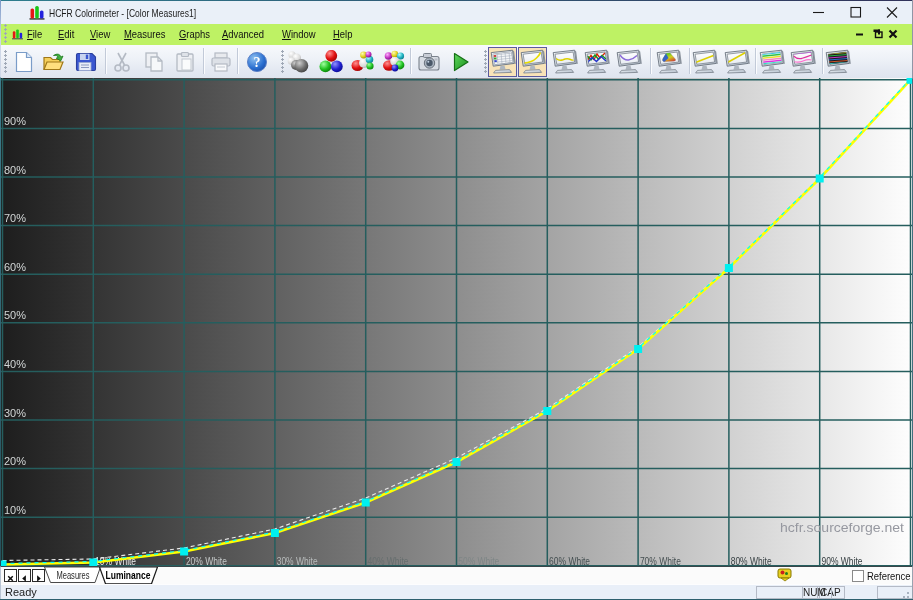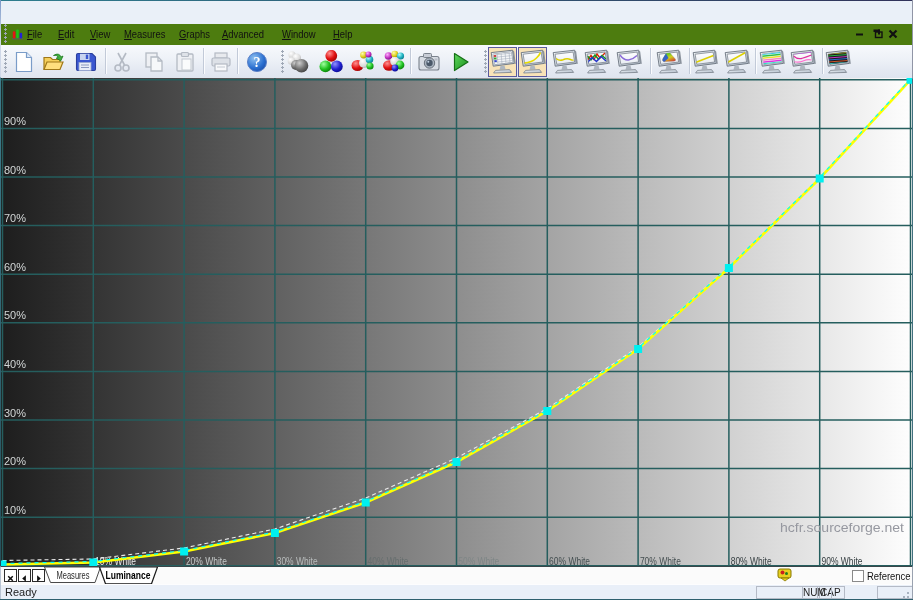--- a/index.html
+++ b/index.html
@@ -4,38 +4,53 @@
 <style>
   html,body{margin:0;padding:0;}
   body{width:913px;height:600px;overflow:hidden;font-family:"Liberation Sans",sans-serif;}
   .win{position:absolute;left:0;top:0;width:913px;height:600px;background:#eaf0f8;}
   .edge-top{position:absolute;left:0;top:0;width:913px;height:1px;background:linear-gradient(90deg,#2e7d8e,#31325a);}
   .edge-left{position:absolute;left:0;top:0;width:1px;height:600px;background:linear-gradient(180deg,#7a98c8 0px,#cfd8e8 40px,#cfd8e8 77px,#3f7c8c 78px,#27505c 566px,#b8c4d4 567px);}
   .edge-right{position:absolute;right:0;top:0;width:1px;height:600px;background:linear-gradient(180deg,#9095a6 0px,#9095a6 78px,#41707e 79px,#41707e 566px,#9aa2b0 567px);}
   .edge-bottom{position:absolute;left:0;bottom:0;width:913px;height:1px;background:#2e5f6e;}
   .titlebar{position:absolute;left:1px;top:1px;width:911px;height:23px;background:#eaf0f8;}
   .title-text{position:absolute;left:48px;top:5.5px;font-size:11.5px;color:#1b1b1b;transform:scaleX(0.74);transform-origin:0 0;}
-  .menubar{position:absolute;left:1px;top:24px;width:911px;height:21px;background:#4d7c0f;}
+  .menubar{position:absolute;left:1px;top:24px;width:911px;height:21px;background:#bef264;}
   .menu-item{position:absolute;top:4px;font-size:11.5px;color:#111;transform:scaleX(0.82);transform-origin:0 0;}
   .toolbar{position:absolute;left:1px;top:45px;width:911px;height:33px;
      background:linear-gradient(#f7f9fc 0%,#edf1f7 45%,#e4e9f2 75%,#dfe5ef 100%);}
   .tb-sep{position:absolute;top:3px;height:26px;width:1px;background:#c2cad8;box-shadow:1px 0 0 #fbfcfe;}
   .grip{position:absolute;top:5px;width:3px;height:23px;
     background-image:radial-gradient(circle at 1.5px 1.5px,#9fa8b6 1px,transparent 1.2px);
     background-size:3px 4px;}
   .graph{position:absolute;left:0px;top:78px;width:913px;height:582px;}
   .tabrow{position:absolute;left:1px;top:567px;width:911px;height:17px;background:#fbfbfb;}
   .statusbar{position:absolute;left:1px;top:584px;width:911px;height:15px;background:#e9eff8;border-top:1px solid #fdfdfe;}
   .sb-text{position:absolute;left:4px;top:1px;font-size:11px;color:#1c1c1c;}
   .sb-box{position:absolute;top:1px;height:11px;border:1px solid #b4bac6;font-size:10px;line-height:11px;color:#222;text-align:left;}
   .tbtn{position:absolute;top:2px;width:13px;height:13px;background:#fff;border:1px solid #2a2a2a;box-sizing:border-box;}
 </style>
 </head>
 <body>
 <div class="win">
+  <div class="titlebar">
+    <svg width="18" height="18" style="position:absolute;left:27px;top:3px" viewBox="0 0 18 18">
+      <rect x="1.5" y="14" width="15" height="1.8" fill="#5a5a5a"></rect>
+      <rect x="2.5" y="4.5" width="3.6" height="10" rx="1.6" fill="#e41616"></rect>
+      <rect x="7.2" y="2" width="3.6" height="12.5" rx="1.6" fill="#19c619"></rect>
+      <rect x="11.9" y="6.5" width="3.6" height="8" rx="1.6" fill="#2222dd"></rect>
+    </svg>
+    <div class="title-text">HCFR Colorimeter - [Color Measures1]</div>
+    <svg width="120" height="23" viewBox="0 0 120 23" style="position:absolute;left:785px;top:0">
+      <line x1="27" y1="11.5" x2="38" y2="11.5" stroke="#1a1a1a" stroke-width="1.1"></line>
+      <rect x="65" y="6.5" width="9.5" height="9.5" fill="none" stroke="#1a1a1a" stroke-width="1.1"></rect>
+      <line x1="101" y1="6.5" x2="111" y2="16.5" stroke="#1a1a1a" stroke-width="1.1"></line>
+      <line x1="111" y1="6.5" x2="101" y2="16.5" stroke="#1a1a1a" stroke-width="1.1"></line>
+    </svg>
+  </div>
   <div class="menubar">
     <div class="grip" style="left:3px;top:0px;height:19px"></div>
     <svg width="13" height="13" style="position:absolute;left:10px;top:4px" viewBox="0 0 18 18">
       <rect x="1.5" y="14" width="15" height="1.8" fill="#5a5a5a"></rect>
       <rect x="2.5" y="4.5" width="3.6" height="10" rx="1.6" fill="#e41616"></rect>
       <rect x="7.2" y="2" width="3.6" height="12.5" rx="1.6" fill="#19c619"></rect>
       <rect x="11.9" y="6.5" width="3.6" height="8" rx="1.6" fill="#2222dd"></rect>
     </svg>
     <div class="menu-item" style="left:26px"><u>F</u>ile</div>
     <div class="menu-item" style="left:57px"><u>E</u>dit</div>

